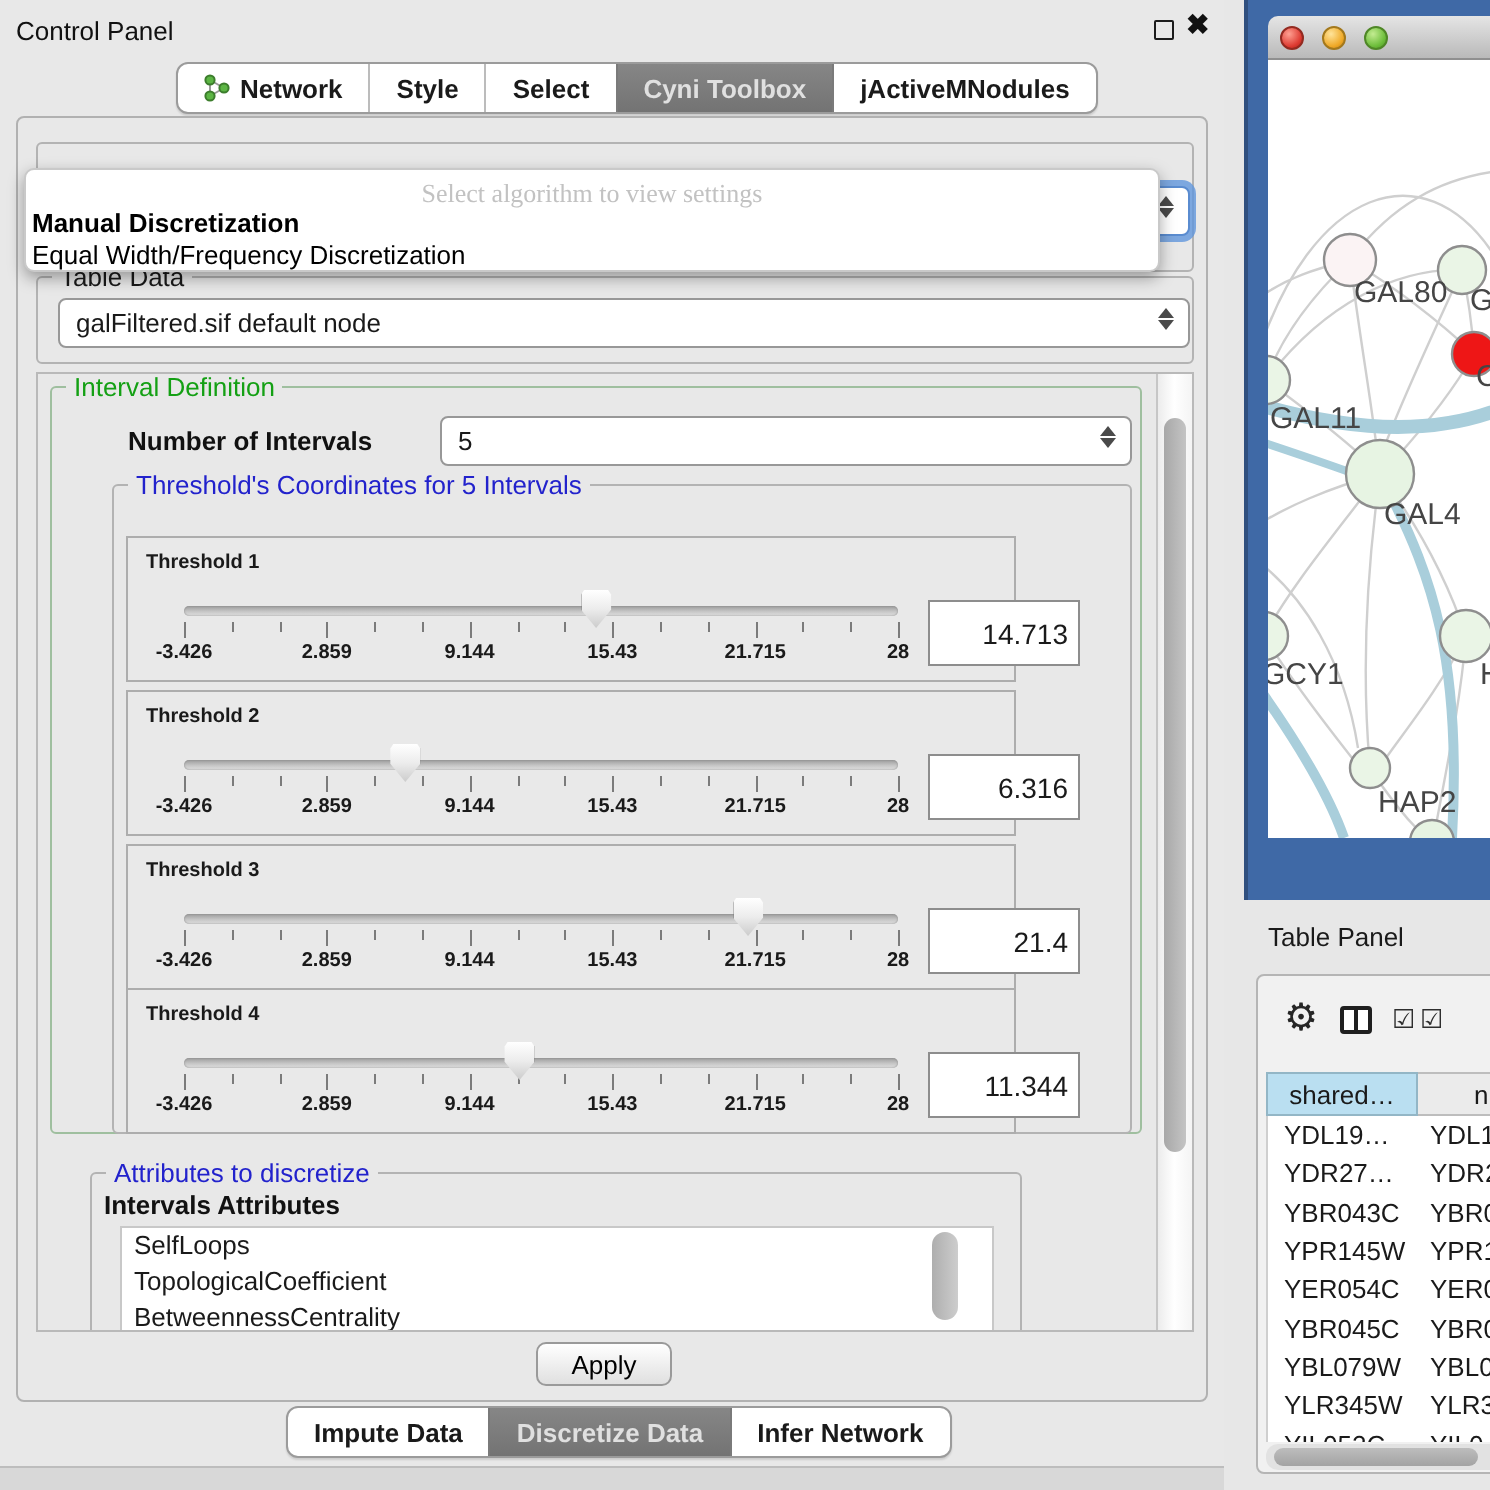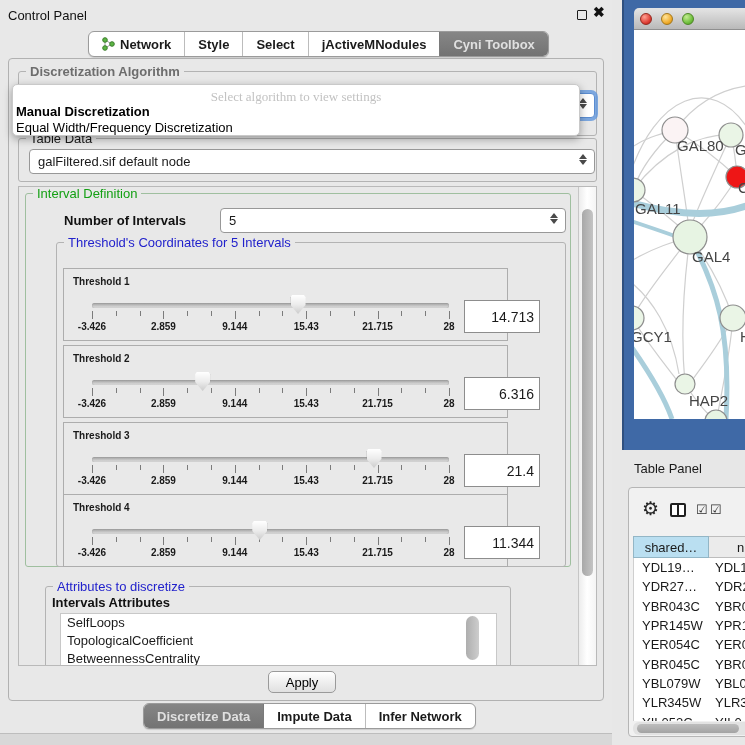--- a/index.html
+++ b/index.html
@@ -148,33 +148,32 @@
           <circle cx="10" cy="7" r="2.3" fill="#5cb544" stroke="#3c7d2c"></circle>
         </svg>
         <span>Network</span>
       </div>
       <div class="seg">
         <span>Style</span>
       </div>
       <div class="seg">
         <span>Select</span>
       </div>
-      <div class="seg">
-        <span>jActiveMNodules</span>
-      </div>
       <div class="seg sel">
         <span>Cyni Toolbox</span>
       </div>
+      <div class="seg">
+        <span>jActiveMNodules</span>
+      </div>
     </div>
 </div>
 
 <div class="abs cp-main"></div>
 
 <div class="group" style="left:18px; top:71px; width:579px; height:65px;">
-  <div class="gtitle dim" style="font-weight:bold;">Discretization Algorithm</div>
   <div class="combo focused" style="left:10px; top:21px; width:566px;">
     <span class="spin">
         <i class="up"></i>
         <i class="dn"></i>
       </span>
   </div>
 </div>
 
 <div class="abs popup">
   <div class="ph">Select algorithm to view settings</div>
@@ -357,25 +356,25 @@
   </div>
 </div>
 
 <button class="abs apply-btn">Apply</button>
 
 <div class="hrule" style="left:0; top:733px; width:612px; height:1px;"></div>
 <div class="abs bottom-strip"></div>
 
 <div class="abs" style="left:143px; top:703px; z-index:5;">
   <div class="seg-group" id="bottom-tabs">
+      <div class="seg">
+        <span>Impute Data</span>
+      </div>
       <div class="seg sel">
         <span>Discretize Data</span>
-      </div>
-      <div class="seg">
-        <span>Impute Data</span>
       </div>
       <div class="seg">
         <span>Infer Network</span>
       </div>
     </div>
 </div>
 
 <div class="abs right-bg"></div>
 <div class="abs net-frame"></div>
 <div class="abs net-titlebar">

